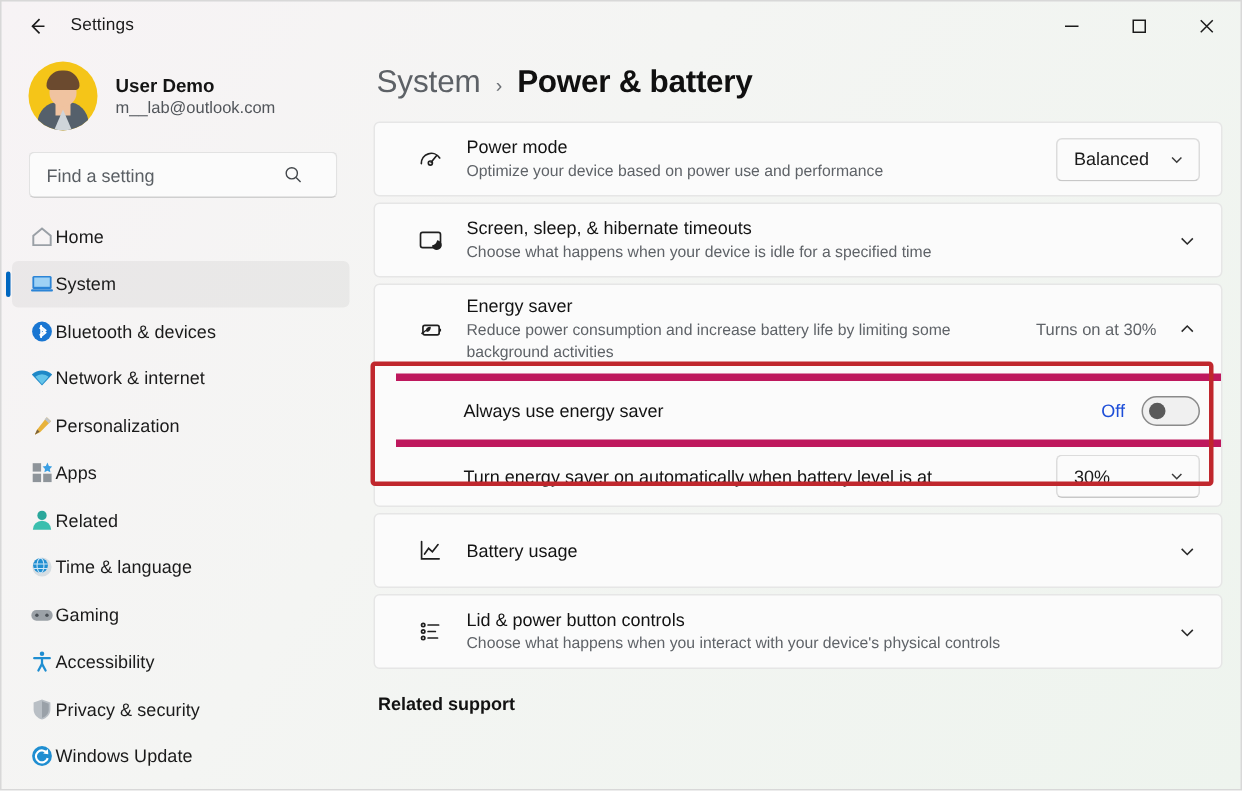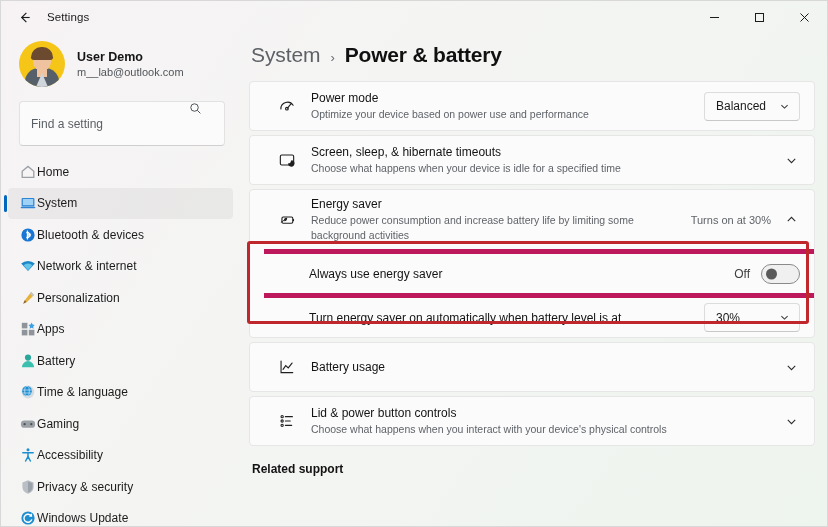--- a/index.html
+++ b/index.html
@@ -76,26 +76,26 @@
   .av-neck { position: absolute; left: 18px; bottom: 10px; width: 10px; height: 10px;
     background: #f0c3a0; }
   .av-collar { position: absolute; left: 17px; bottom: 0; width: 12px; height: 14px;
     background: #cfd5da; clip-path: polygon(50% 0,100% 100%,0 100%); }
   .acct-text { min-width: 0; }
   .acct-name { font-size: 12.5px; font-weight: bold; color: #141414; line-height: 16px; }
   .acct-mail { font-size: 11px; color: #51555a; line-height: 15px; }
 
   .searchwrap { padding: 4px 16px 10px 18px; }
   .searchbox {
-    height: 45px;
+    height: 31px;
     background: #fbfbfb;
     border: 1px solid #e2e2e2;
     border-bottom-color: #cfcfcf;
     border-radius: 4px;
-    display: flex; 
+    display: flex; align-items: center;
     padding: 0 22px 0 11px;
   }
   .searchbox input {
     flex: 1; border: 0; outline: 0; background: transparent;
     font-family: inherit; font-size: 12px; color: #1b1b1b;
   }
   .searchbox input::placeholder { color: #5a5f64; }
   .search-ico { color: #43474b; display: flex; }
 
   .navlist { flex: 1; overflow: hidden; padding: 0 8px 0 7px; }
@@ -168,21 +168,21 @@
   .subrow {
     display: flex; align-items: center;
     min-height: 44px;
     padding: 5px 14px 5px 45px;
     gap: 12px;
     border-top: 5px solid #be185d;
   }
   .subrow:first-child { border-top: none; }
   .sub-title { flex: 1; font-size: 12px; color: #131313; }
   .sub-right { display: flex; align-items: center; gap: 11px; }
-  .tg-label { font-size: 12px; color: #404040; }
+  .tg-label { font-size: 12px; color: #1d4ed8; }
 
   .toggle {
     width: 39px; height: 20px; border-radius: 10px;
     position: relative; flex: 0 0 39px;
   }
   .toggle.off { background: #f0f0f0; border: 1px solid #8a8a8a; }
   .toggle.off .knob {
     position: absolute; left: 4px; top: 50%; transform: translateY(-50%);
     width: 11px; height: 11px; border-radius: 50%; background: #5a5a5a;
   }
@@ -333,21 +333,21 @@
           <span class="nav-label">Apps</span>
         </div>
 
         <div class="navitem">
           <span class="nav-ico">
             <svg width="16" height="16" viewBox="0 0 16 16">
               <circle cx="8" cy="4.6" r="3.1" fill="#2aa79b"></circle>
               <path d="M1.9 14.2 A6.1 6.1 0 0 1 14.1 14.2 Z" fill="#3bbfae"></path>
             </svg>
           </span>
-          <span class="nav-label">Battery</span>
+          <span class="nav-label">Related</span>
         </div>
 
         <div class="navitem">
           <span class="nav-ico">
             <svg width="16" height="16" viewBox="0 0 16 16">
               <circle cx="8" cy="8" r="6.4" fill="#d6dde2"></circle>
               <circle cx="7" cy="7" r="4.9" fill="#1f8ed1"></circle>
               <path d="M2.4 6 H11.8 M2.4 9 H11.8" stroke="#cfe7f7" stroke-width=".7" fill="none"></path>
               <ellipse cx="7" cy="7" rx="2.3" ry="4.9" fill="none" stroke="#cfe7f7" stroke-width=".7"></ellipse>
             </svg>

